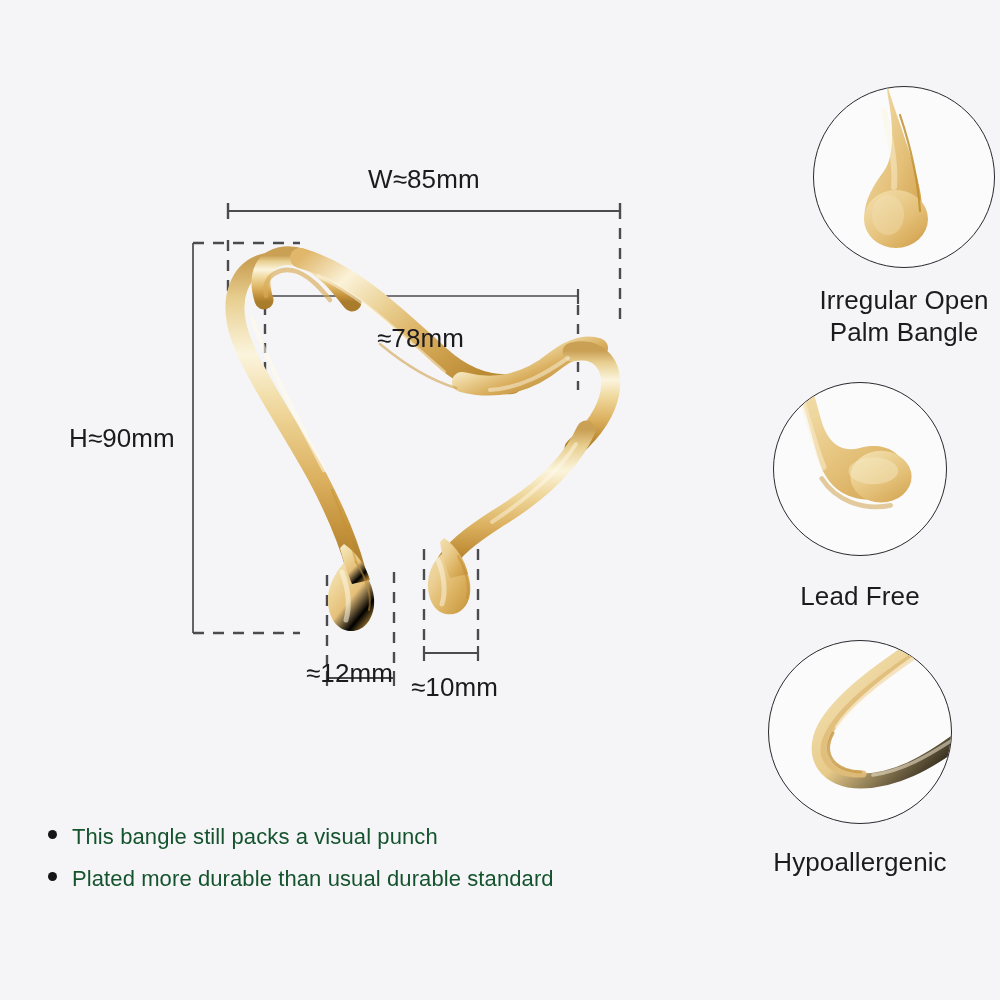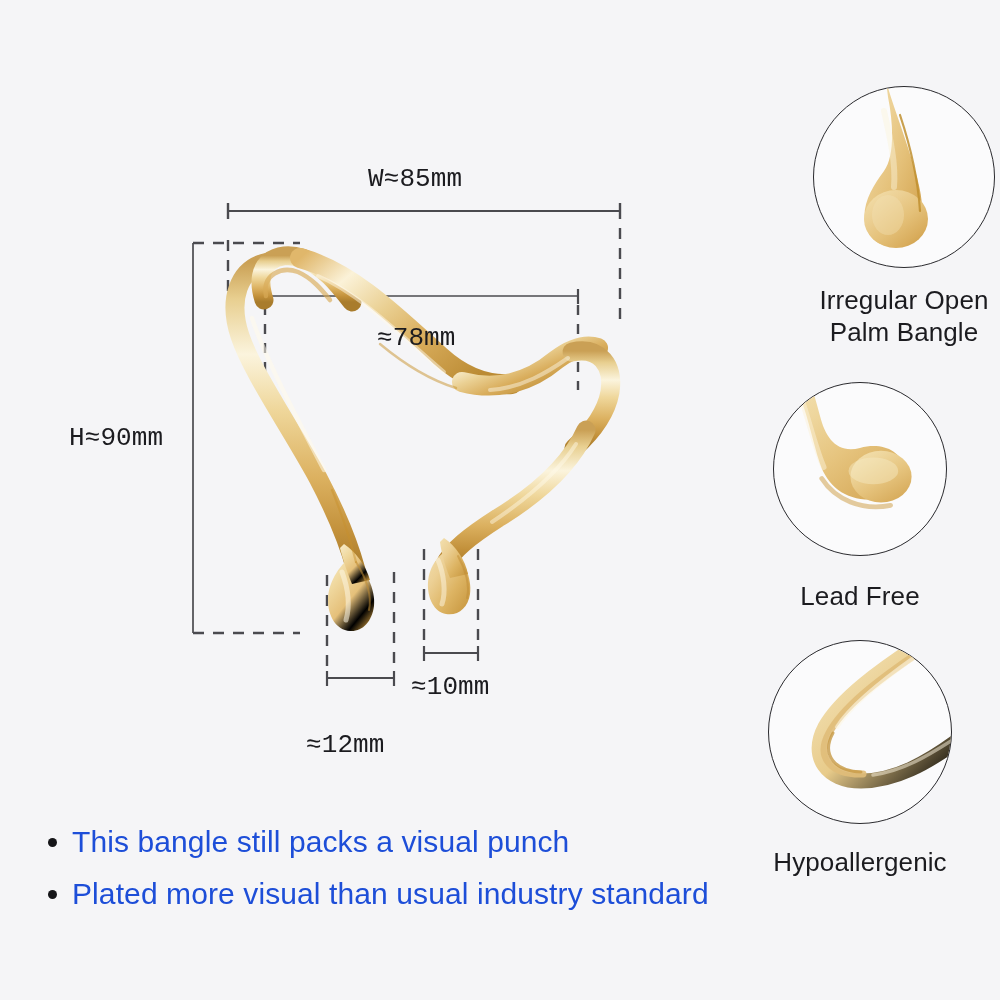--- a/index.html
+++ b/index.html
@@ -27,31 +27,31 @@
     position: absolute;
     left: 0;
     top: 0;
     width: 1000px;
     height: 1000px;
   }
 
   
   .dim-label {
     position: absolute;
-    font-family: Liberation Mono, monospace;
+    font-family: Liberation Sans, sans-serif;
     font-size: 26px;
     letter-spacing: 0.1px;
     color: #1b1b1f;
     white-space: nowrap;
     line-height: 1;
   }
   #dim-width-label   { left: 368px; top: 166px; }
   #dim-inner-label   { left: 377px; top: 325px; }
   #dim-height-label  { left: 69px;  top: 425px; }
-  #dim-thick12-label { left: 306px; top: 732px; }
+  #dim-thick12-label { left: 306px; top: 660px; }
   #dim-thick10-label { left: 411px; top: 674px; }
 
   
   .feature {
     position: absolute;
     width: 280px;
     text-align: center;
   }
   #feature-0 { left: 764px; top: 86px; }
   #feature-1 { left: 720px; top: 382px; }
@@ -104,23 +104,23 @@
     width: 9px;
     height: 9px;
     border-radius: 50%;
     background: #151518;
     flex: 0 0 auto;
     margin-right: 15px;
     position: relative;
     top: -5px;
   }
   .bullet-text {
-    font-size: 30px;
+    font-size: 22px;
     line-height: 1.2;
-    color: #1d4ed8;
+    color: #14532d;
     letter-spacing: 0.1px;
   }
 </style>
 </head>
 <body>
 
 <div id="stage">
 
   <svg id="diagram-svg" viewBox="0 0 1000 1000">
     <defs>
@@ -397,17 +397,17 @@
     <div class="feature-label">Hypoallergenic</div>
   </div>
 
   <div id="bullets">
     <div class="bullet-row">
       <span class="bullet-dot"></span>
       <span class="bullet-text">This bangle still packs a visual punch</span>
     </div>
     <div class="bullet-row">
       <span class="bullet-dot"></span>
-      <span class="bullet-text">Plated more visual than usual industry standard</span>
+      <span class="bullet-text">Plated more durable than usual durable standard</span>
     </div>
   </div>
 
 </div>
 
 </body></html>

